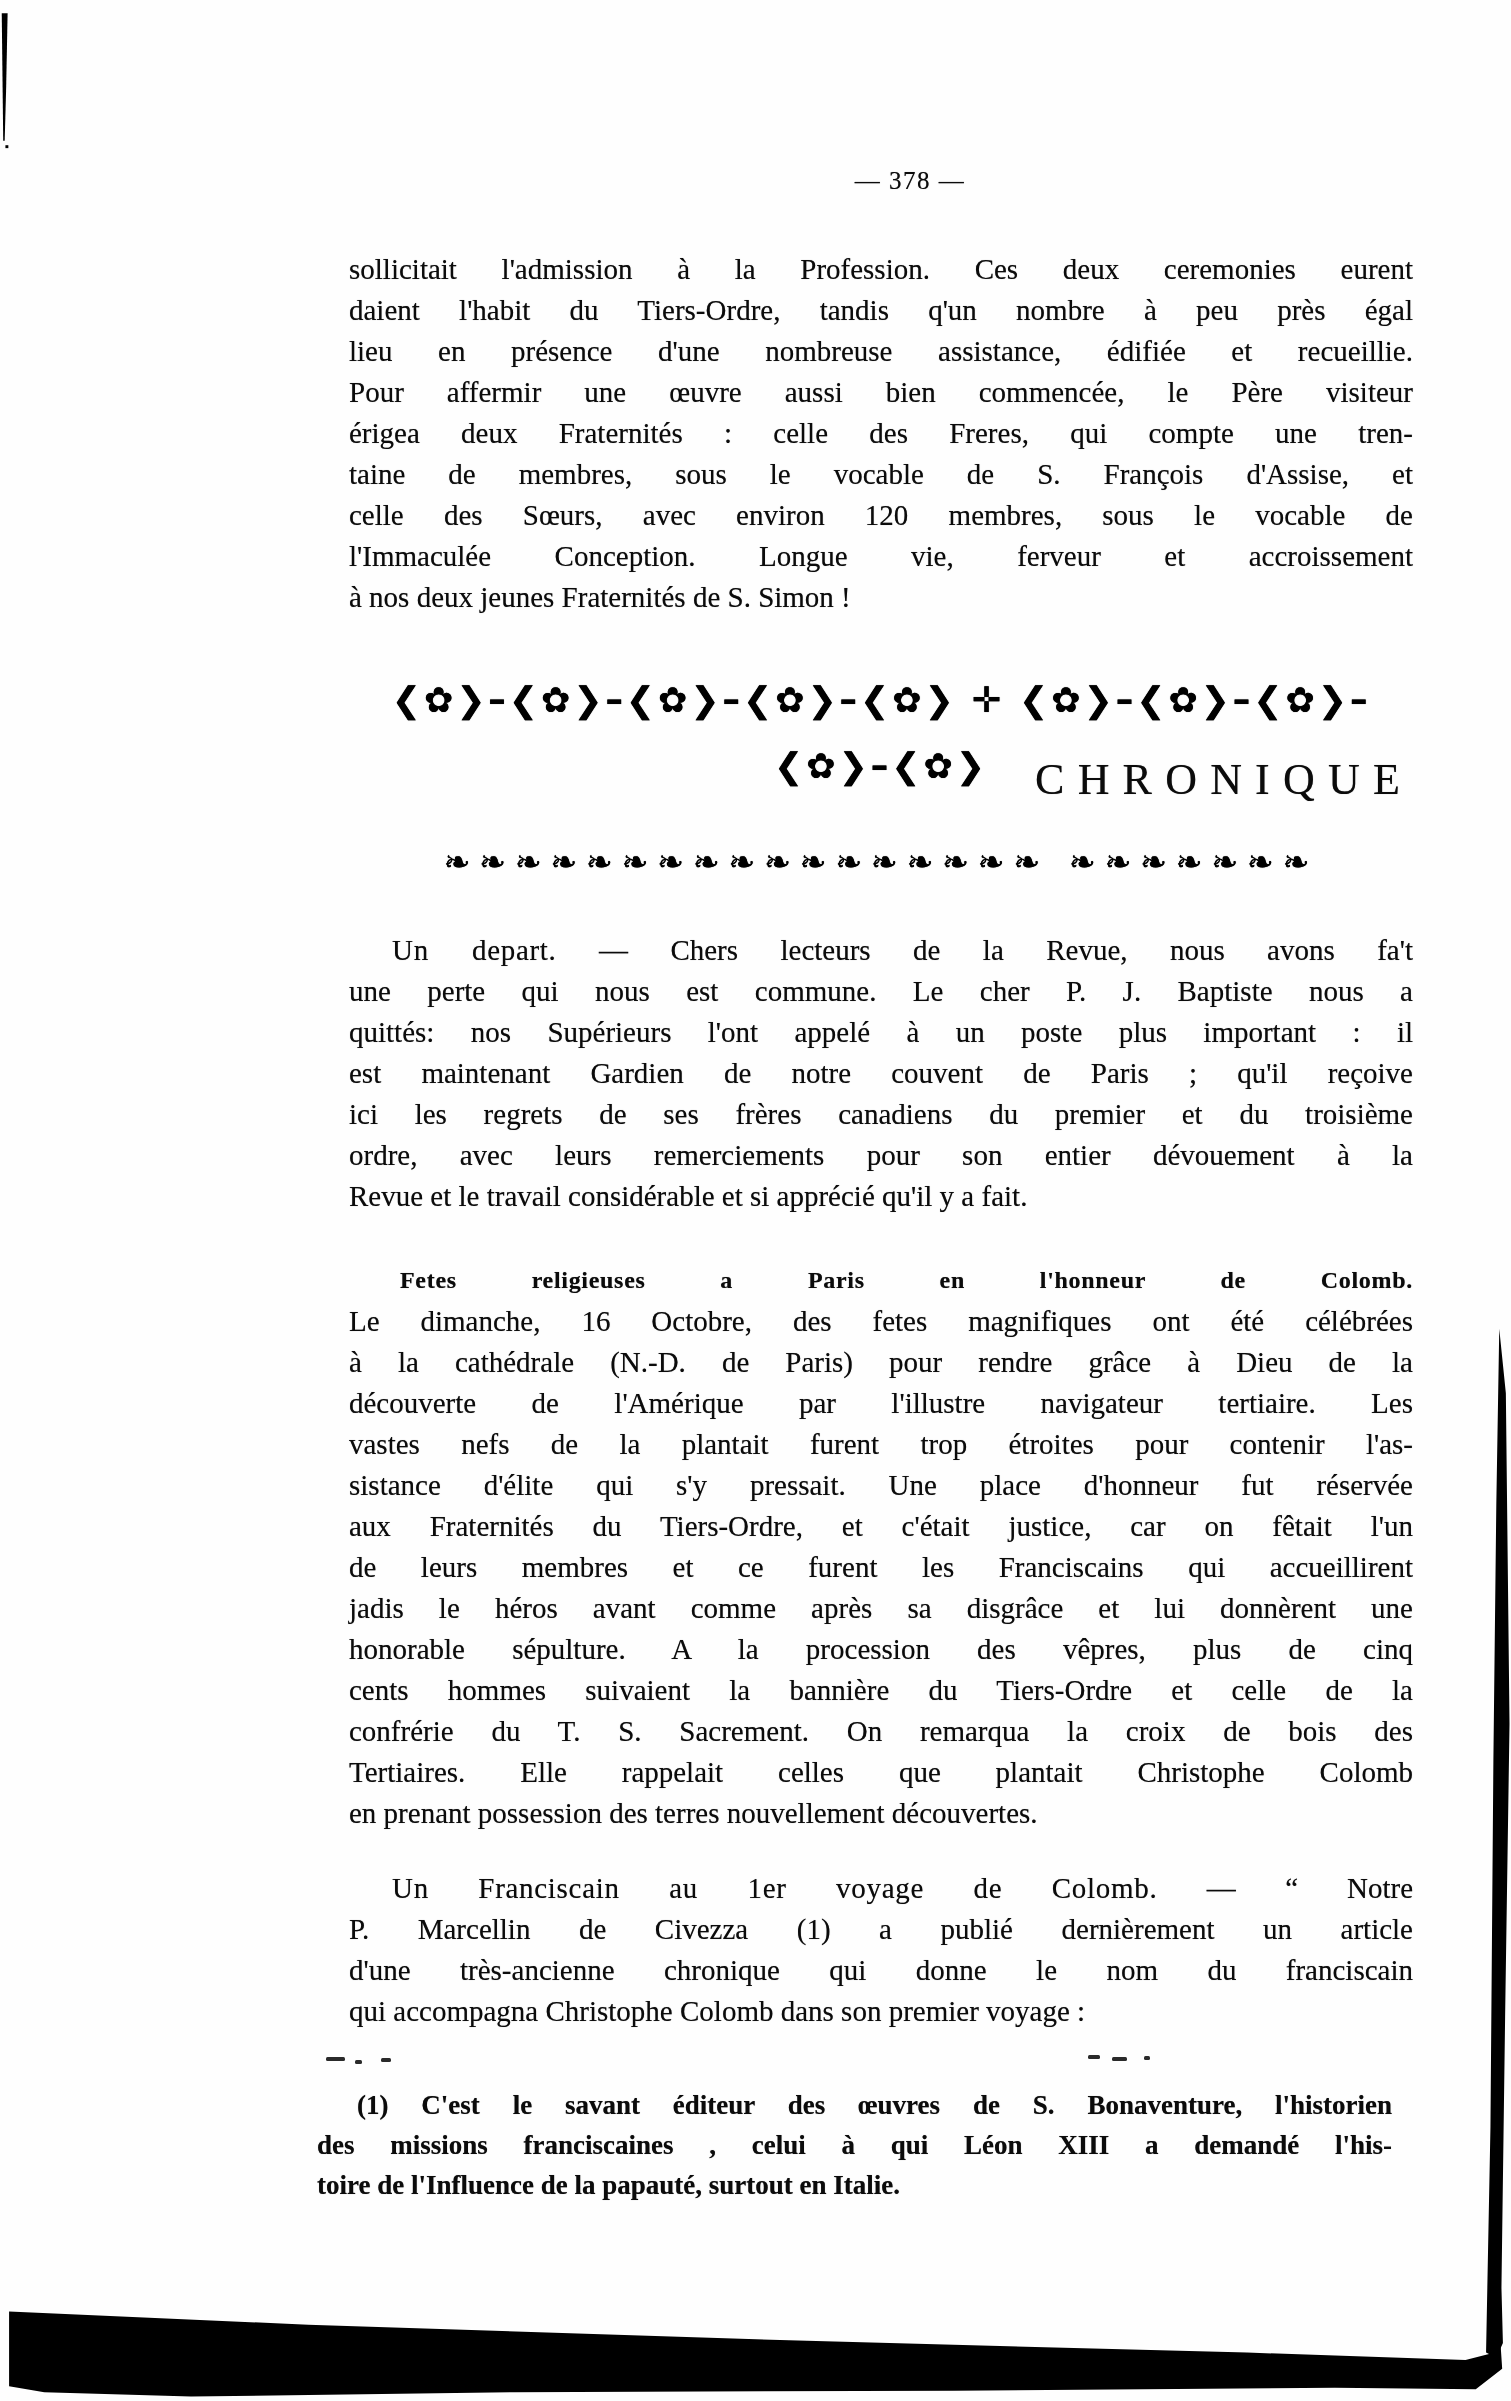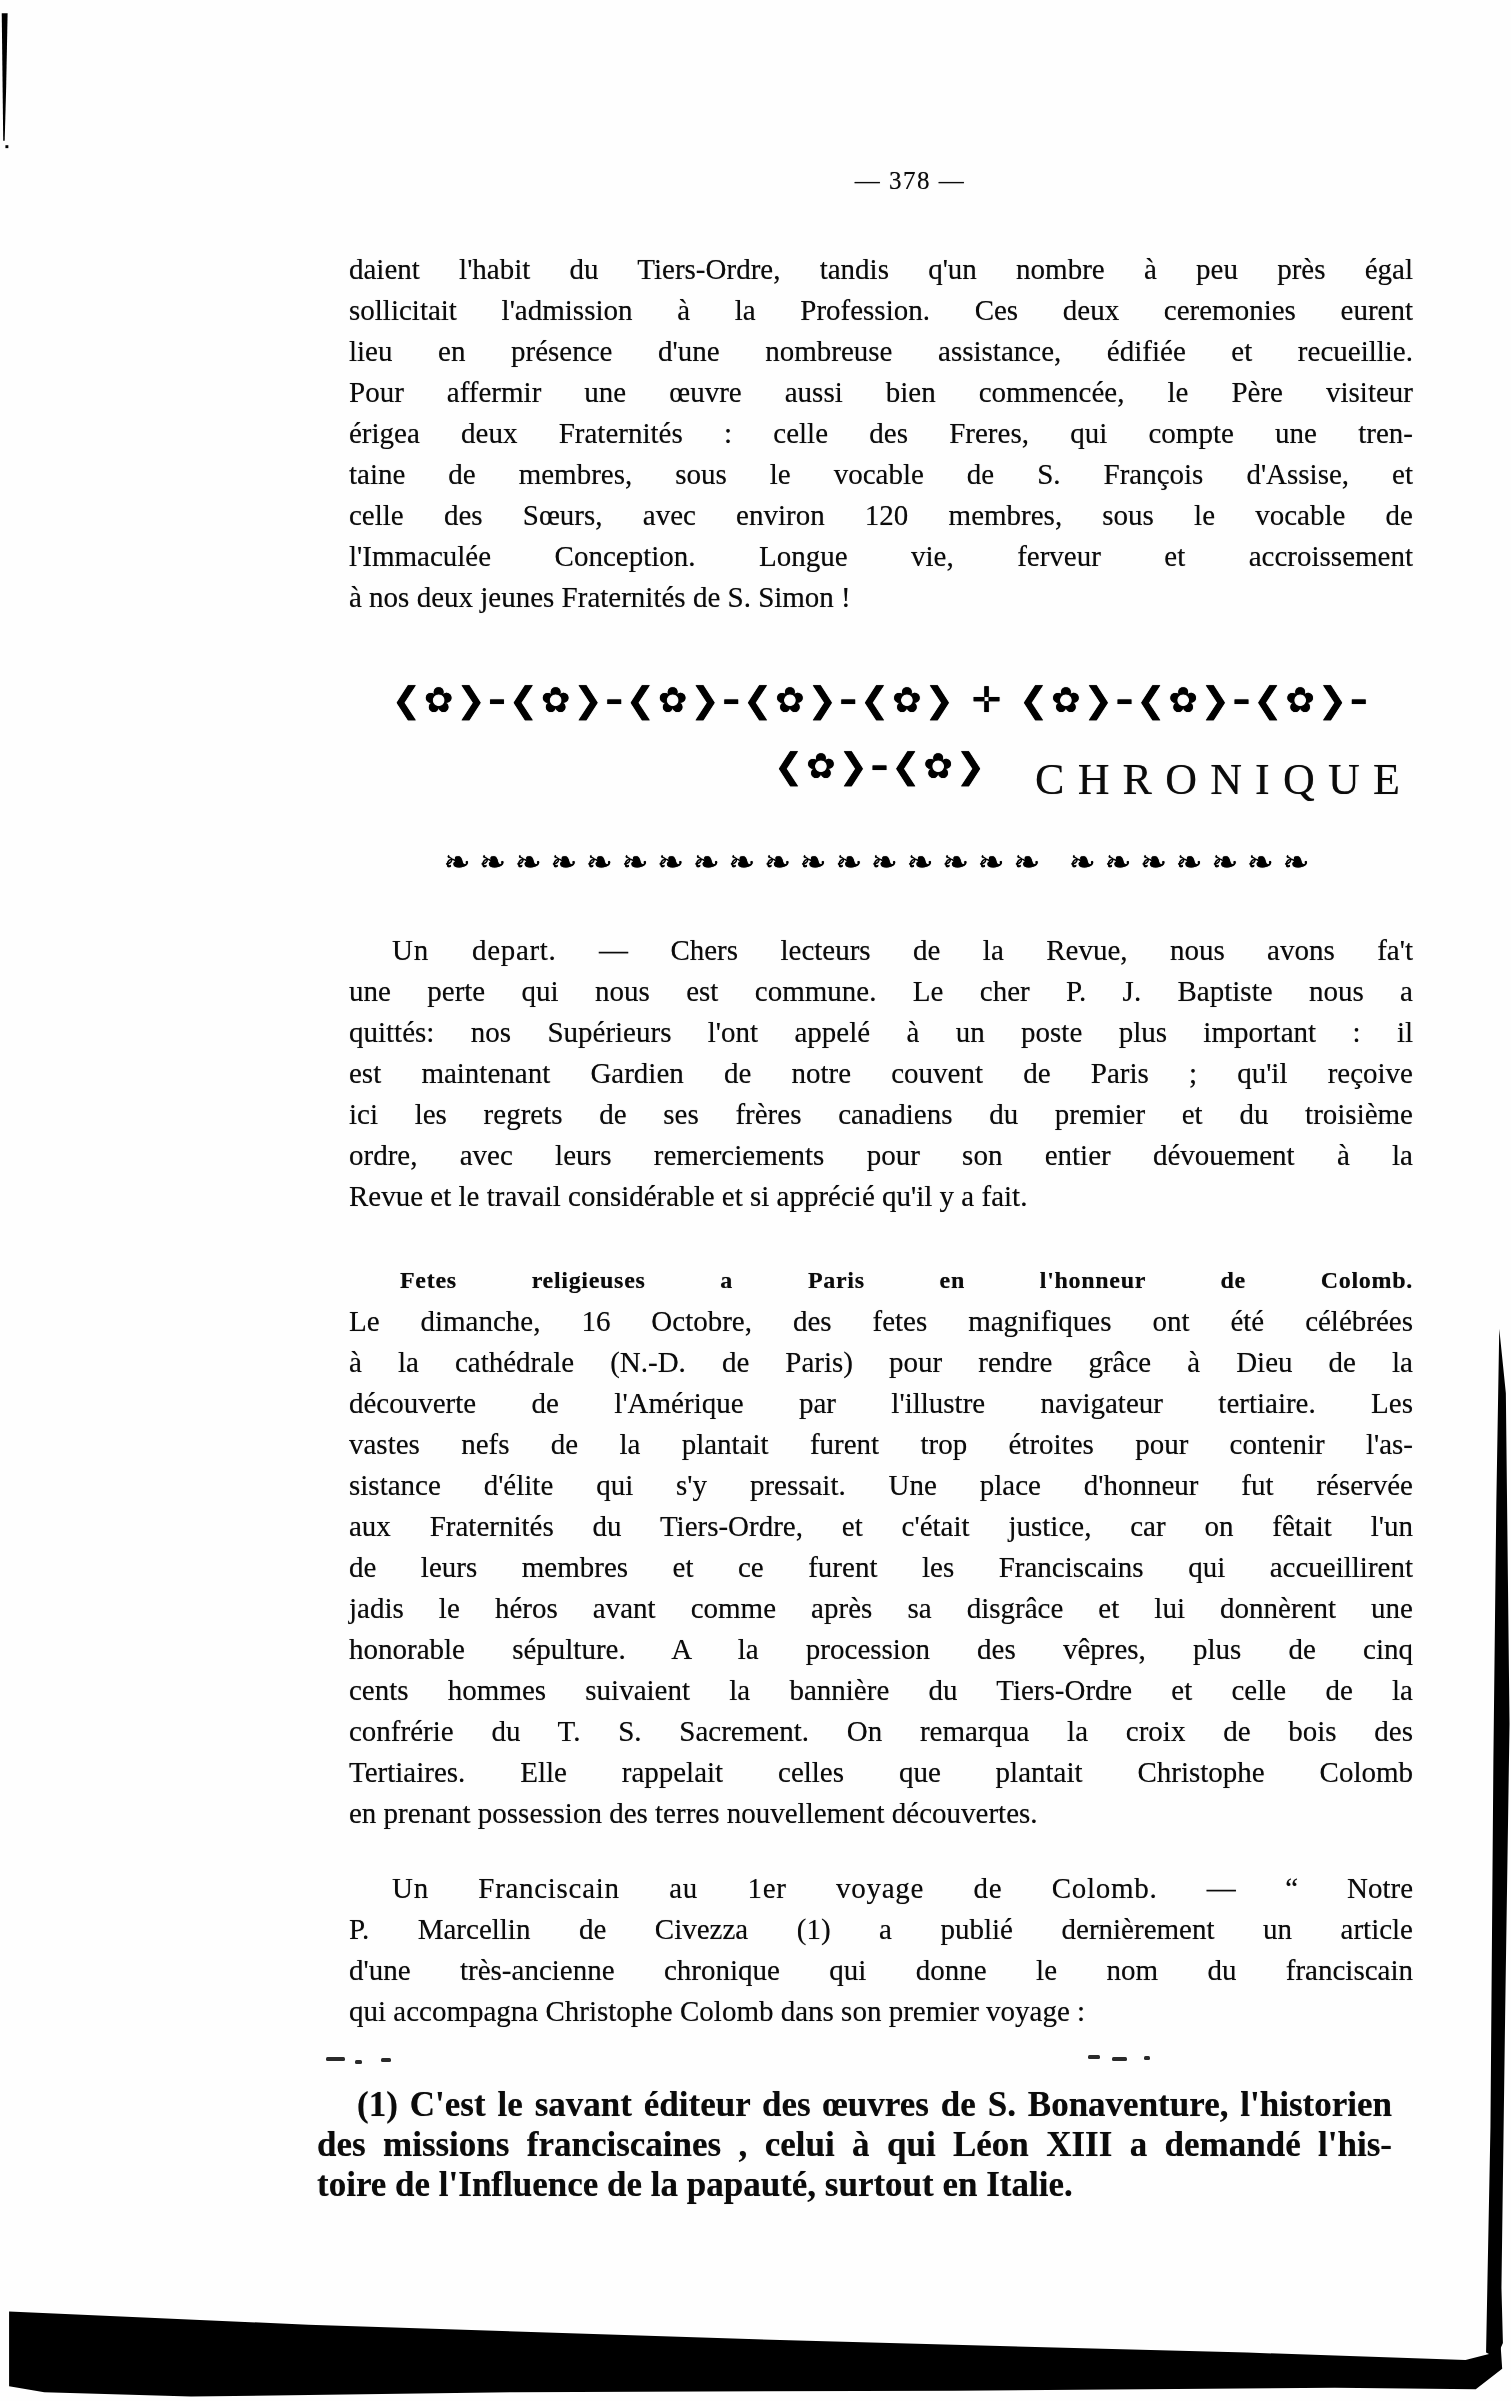--- a/index.html
+++ b/index.html
@@ -36,35 +36,35 @@
   .orn-bottom{font-size:32px;line-height:40px;letter-spacing:8.8px;}
   .chronique{
     font-size:44px;letter-spacing:13.2px;text-align:right;
     font-weight:normal;margin:0;line-height:55px;
     text-shadow:0 0 0.7px rgba(10,10,10,.6);
   }
   .section-head{
     font-weight:bold;font-size:24px;letter-spacing:0.7px;
     padding-left:51px;box-sizing:border-box;
   }
-  .footnote .line{font-size:35px;line-height:40px;height:40px;font-weight:bold;}
+  .footnote .line{font-size:27px;line-height:40px;height:40px;font-weight:bold;}
   .footnote .line:first-child{padding-left:40px;box-sizing:border-box;}
   .sepmark{position:absolute;background:#2a2a2a;border-radius:1.5px;}
   svg.artifacts{position:absolute;left:0;top:0;pointer-events:none;}
 </style>
 </head>
 <body>
 
 <div id="page">
 
   <div class="abs col pagenum" style="top:167px;transform:translateX(29px);">— 378 —</div>
 
   <div class="abs col lines-block" style="top:249px;">
+      <div class="line">sollicitait l'admission à la Profession.  Ces deux ceremonies eurent</div>
       <div class="line">daient l'habit du Tiers-Ordre, tandis q'un nombre à peu près égal</div>
-      <div class="line">sollicitait l'admission à la Profession.  Ces deux ceremonies eurent</div>
       <div class="line">lieu en présence d'une nombreuse assistance, édifiée et recueillie.</div>
       <div class="line">Pour affermir une œuvre aussi bien commencée, le Père visiteur</div>
       <div class="line">érigea deux Fraternités : celle des Freres, qui compte une tren-</div>
       <div class="line">taine de membres, sous le vocable de S. François d'Assise, et</div>
       <div class="line">celle des Sœurs, avec environ 120 membres, sous le vocable de</div>
       <div class="line">l'Immaculée Conception.  Longue vie, ferveur et accroissement</div>
       <div class="line">à nos deux jeunes Fraternités de S. Simon !</div>
     </div>
 
   <div class="abs col ornament orn-top" style="top:667px;">❮✿❯–❮✿❯–❮✿❯–❮✿❯–❮✿❯ ✛ ❮✿❯–❮✿❯–❮✿❯–❮✿❯–❮✿❯</div>

